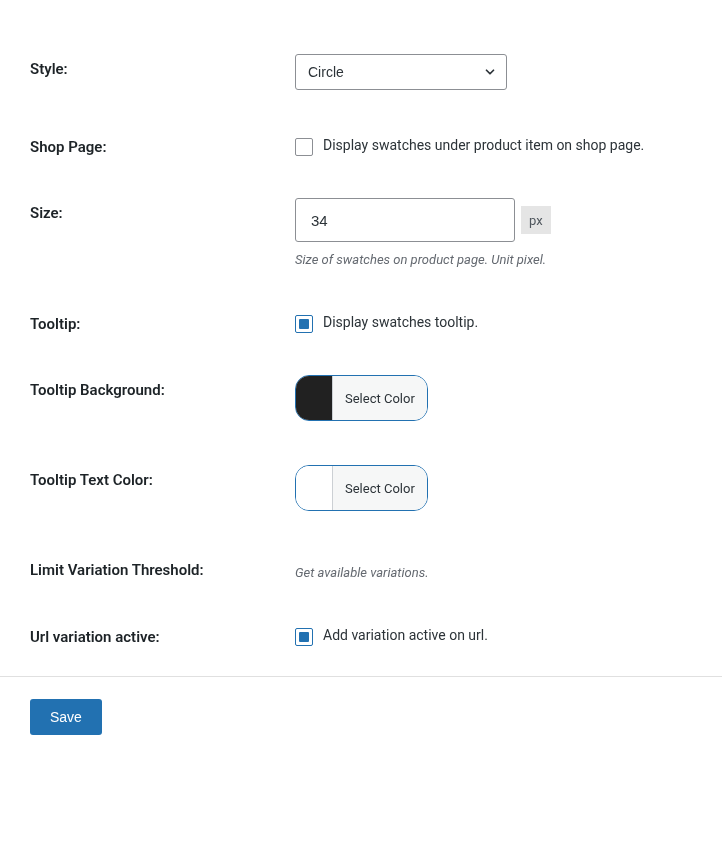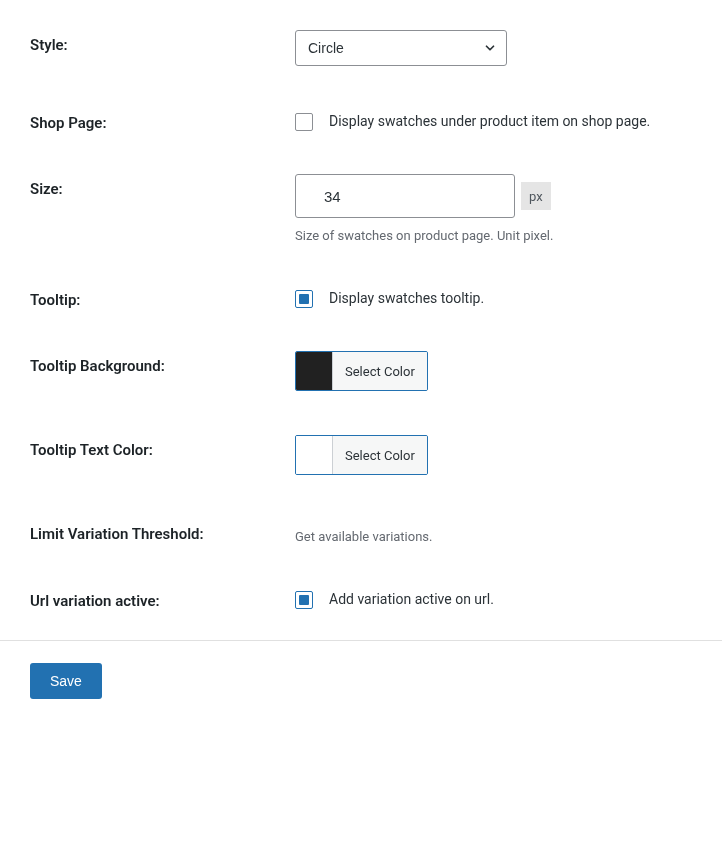--- a/index.html
+++ b/index.html
@@ -7,20 +7,21 @@
     margin: 0;
     padding: 0;
     font-family: -apple-system, BlinkMacSystemFont, "Segoe UI", Roboto, sans-serif;
     font-size: 14px;
     color: #1d2327;
     background: #fff;
     width: 722px;
   }
   .settings-wrap {
     padding: 30px 30px 0 30px;
+    margin-top: 24px;
   }
   .row {
     display: flex;
     align-items: flex-start;
     margin-bottom: 42px;
   }
   .row:last-child { margin-bottom: 30px; }
   .row-label {
     width: 265px;
     flex-shrink: 0;
@@ -53,22 +54,22 @@
   }
   .select-wrap svg {
     position: absolute;
     right: 10px;
     top: 50%;
     transform: translateY(-50%);
     pointer-events: none;
   }
   .check-row {
     display: flex;
-    align-items: center;
-    gap: 16px;
+    align-items: flex-end;
+    gap: 10px;
     padding-top: 4px;
   }
   .cbox {
     position: relative;
     width: 18px;
     height: 18px;
     border: 1px solid #8c8f94;
     border-radius: 2px;
     background: #fff;
     flex-shrink: 0;
@@ -89,21 +90,21 @@
     border-radius: 1px;
   }
   .check-label {
     font-size: 14px;
     color: #2c3338;
     line-height: 1.4;
   }
   .text-input {
     width: 220px;
     height: 44px;
-    padding: 0 28px;
+    padding: 0 15px;
     border: 1px solid #8c8f94;
     border-radius: 3px;
     font-size: 15px;
     color: #2c3338;
   }
   .unit-suffix {
     display: inline-flex;
     align-items: center;
     justify-content: center;
     height: 28px;
@@ -114,28 +115,29 @@
     color: #50575e;
     vertical-align: middle;
   }
   .inline-field {
     display: flex;
     align-items: center;
   }
   .help-text {
     margin-top: 10px;
     font-size: 13px;
+    font-style: italic;
     color: #646970;
   }
   .color-picker {
     display: inline-flex;
     align-items: stretch;
-    height: 40px;
+    height: 46px;
     border: 1px solid #2271b1;
-    border-radius: 2px;
+    border-radius: 14px;
     overflow: hidden;
   }
   .color-swatch {
     width: 36px;
     cursor: pointer;
   }
   .color-btn {
     display: inline-flex;
     align-items: center;
     padding: 0 12px;

